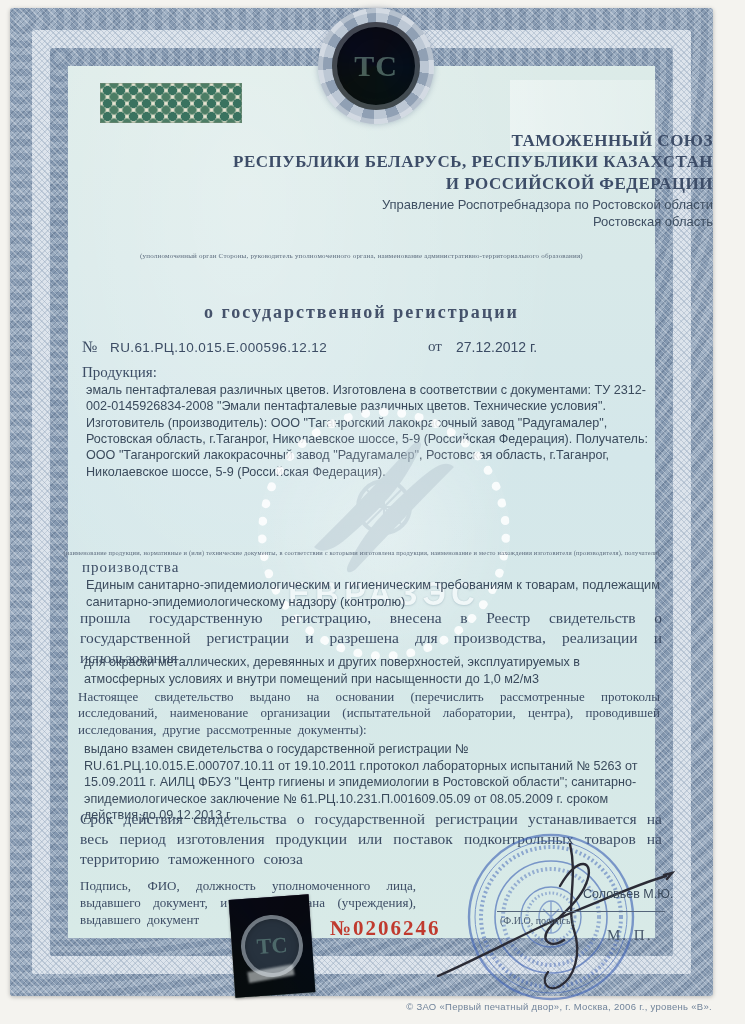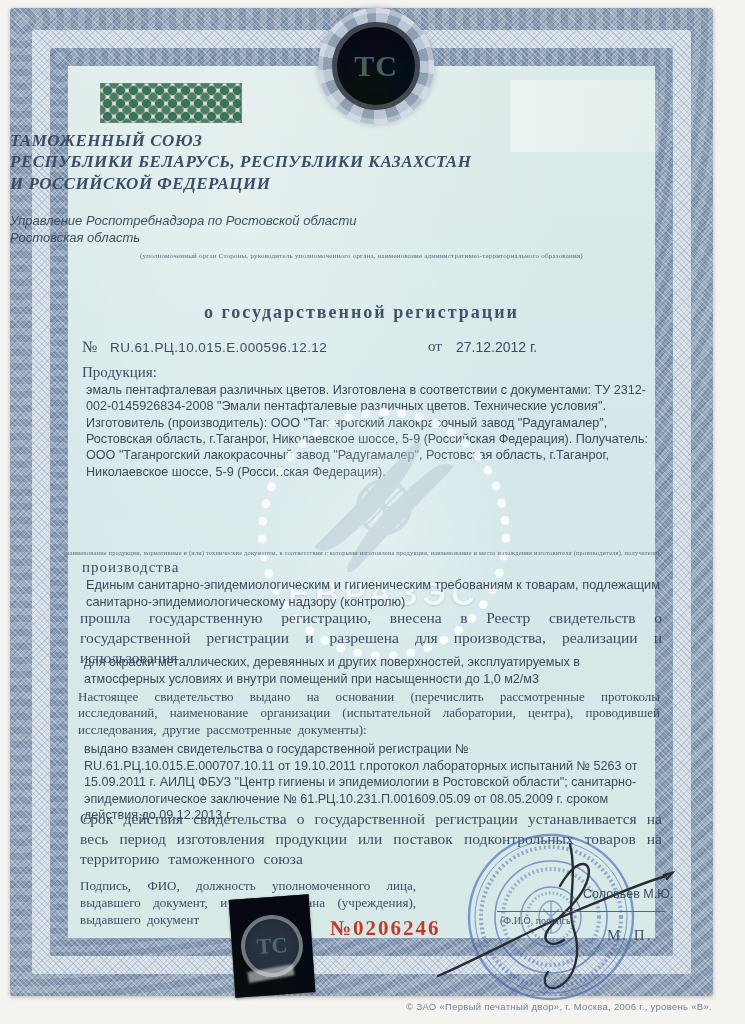--- a/index.html
+++ b/index.html
@@ -65,23 +65,23 @@
     background-color:#202b36;
     box-shadow:inset 0 0 0 5px rgba(205,215,225,.30), inset 0 0 14px rgba(0,0,0,.6);
     display:flex;align-items:center;justify-content:center;
     color:rgba(170,215,195,.40);font-weight:bold;font-size:30px;letter-spacing:1px;
   }
   .faint-patch{position:absolute;left:500px;top:72px;width:148px;height:72px;
     background:linear-gradient(90deg, rgba(255,255,255,.42), rgba(255,255,255,.22));}
   
   .serifTxt{color:#3c4c64;}
   .sansTxt{font-family:"Liberation Sans", sans-serif;color:#3a4a5c;}
-  .header-block{position:absolute;left:0;right:0;top:122px;text-align:left;font-style:italic;}
+  .header-block{position:absolute;left:0;right:0;top:122px;text-align:right;}
   .h-union{font-size:17px;font-weight:bold;color:#3d4d68;letter-spacing:.5px;line-height:1.25;}
-  .h-dept{font-family:"Liberation Sans", sans-serif;font-size:13px;color:#3f4f62;line-height:1.3;margin-top:19px;}
+  .h-dept{font-family:"Liberation Sans", sans-serif;font-size:13px;color:#3f4f62;line-height:1.3;margin-top:3px;}
   .note-small{font-size:7px;color:#5c6b7d;letter-spacing:.2px;text-align:center;font-family:"Liberation Serif", serif;}
   .note1{position:absolute;left:30px;right:30px;top:244px;}
   .doc-title{position:absolute;left:0;right:0;top:258px;text-align:center;
     font-size:25px;font-weight:bold;color:#49566f;letter-spacing:4px;}
   .doc-subtitle{position:absolute;left:0;right:0;top:294px;text-align:center;
     font-size:18px;font-weight:bold;color:#45526b;letter-spacing:2px;}
   .num-row{position:absolute;left:72px;right:60px;top:330px;font-size:15px;color:#3c4c64;}
   .num-label{position:absolute;left:0;top:0;font-size:16px;}
   .num-value{position:absolute;left:28px;top:2px;font-family:"Liberation Sans", sans-serif;font-size:13.5px;letter-spacing:.4px;}
   .date-label{position:absolute;left:346px;top:0;}

